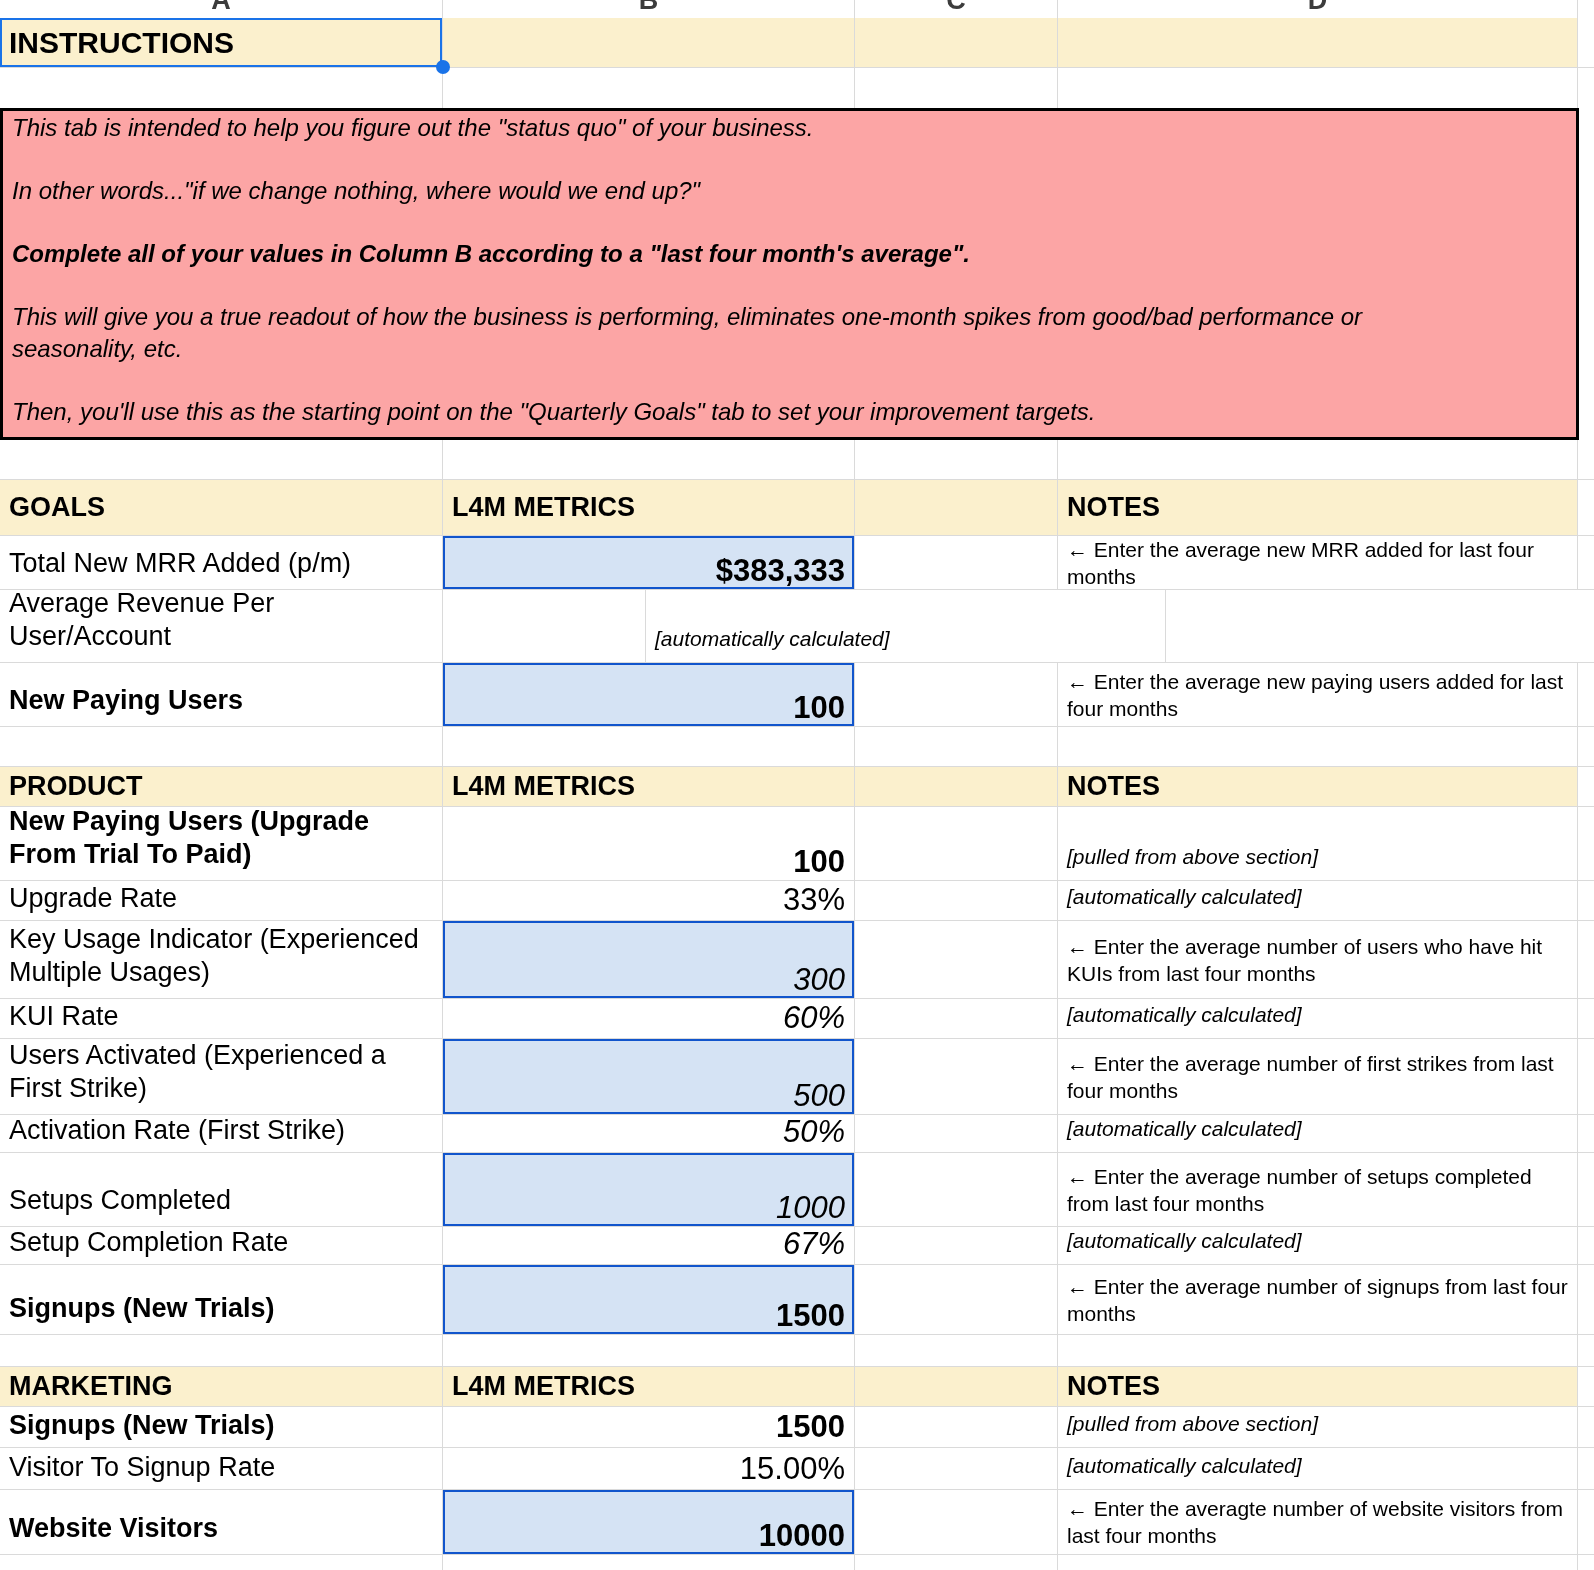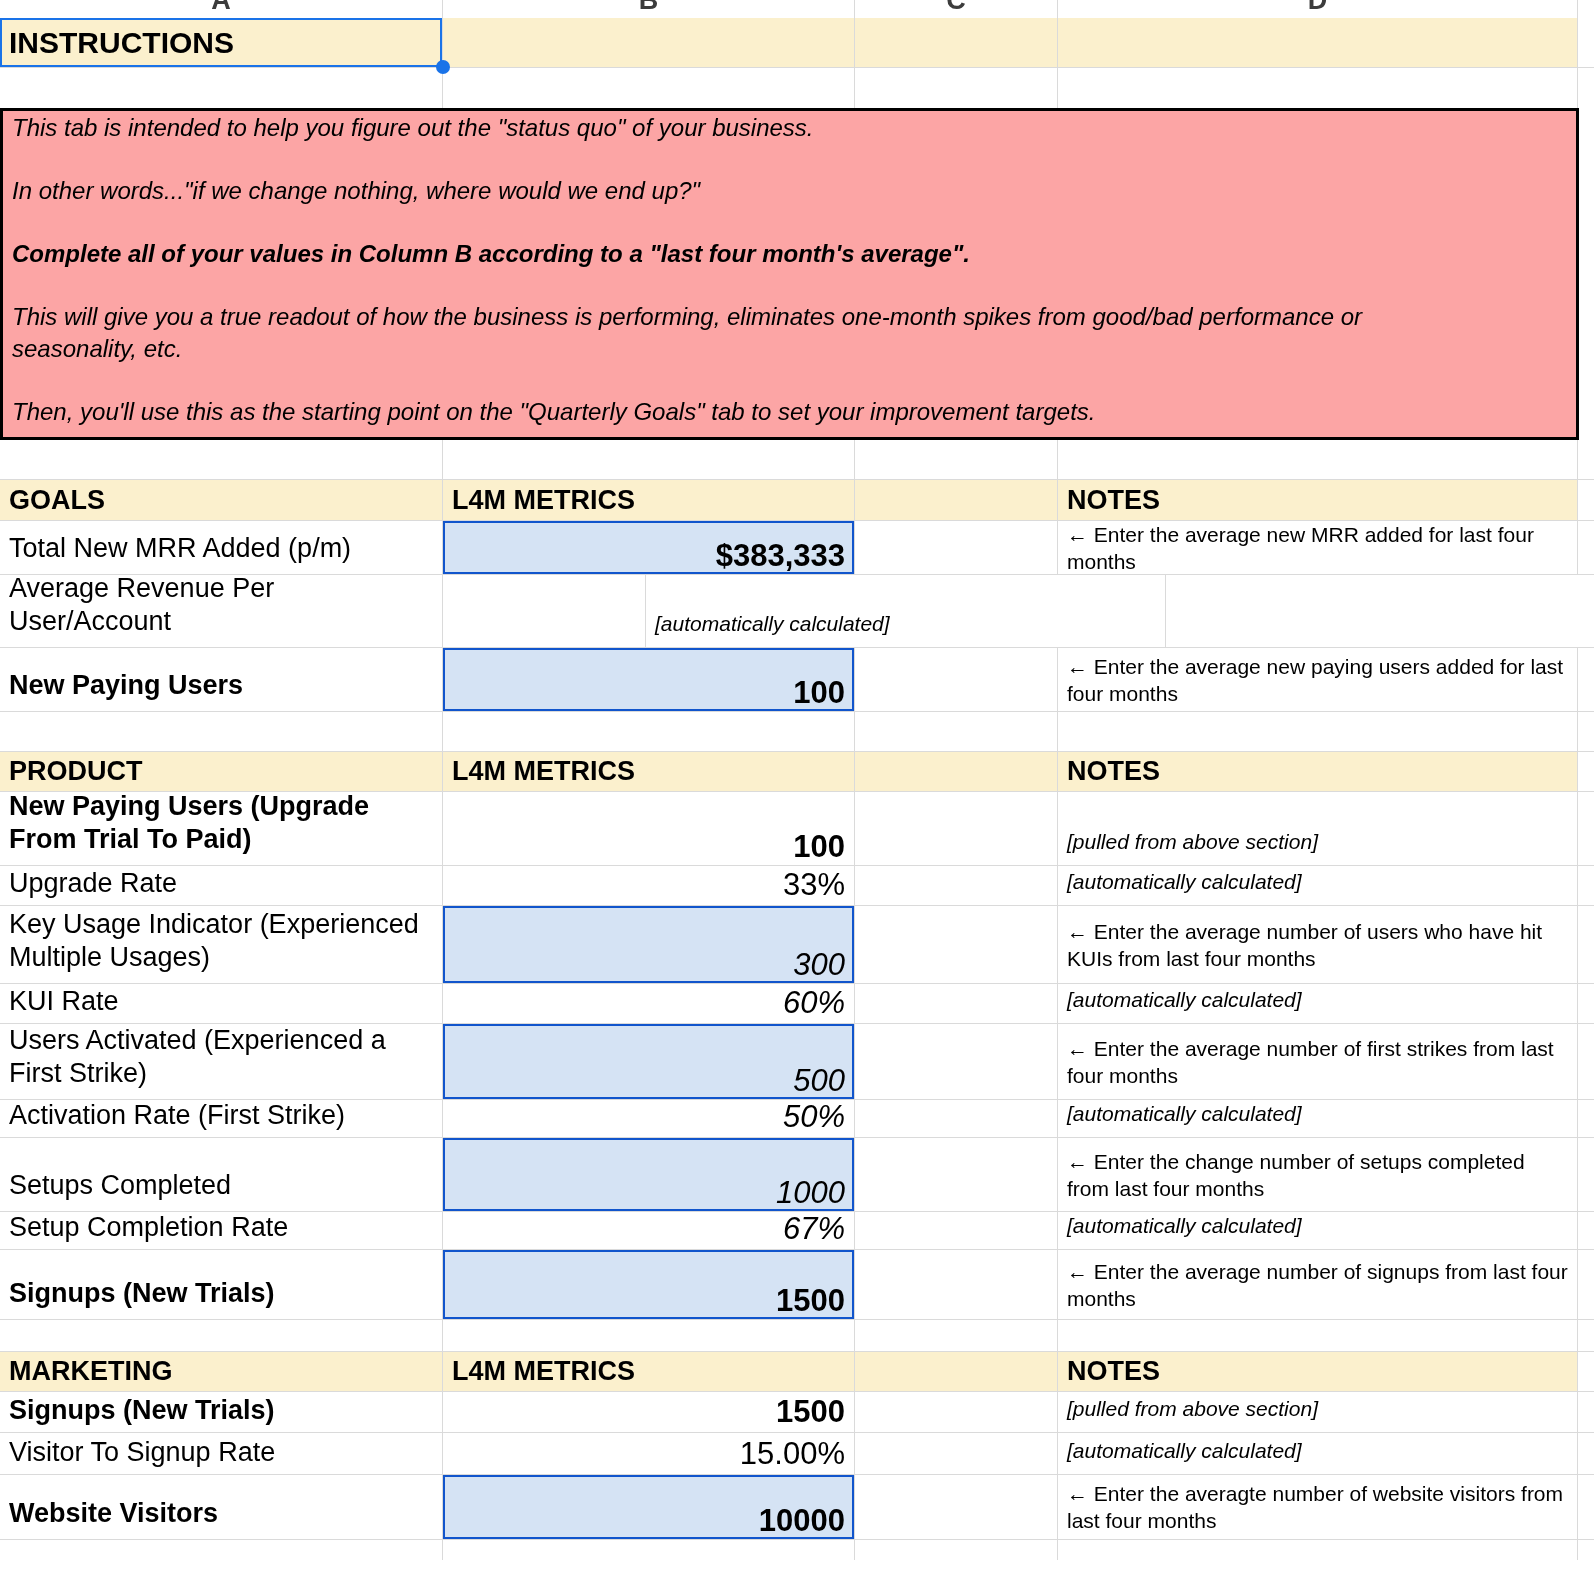--- a/index.html
+++ b/index.html
@@ -101,21 +101,21 @@
   </div>
 
   <div class="row" style="height:40px">
     <div class="cell cA"></div>
     <div class="cell cB"></div>
     <div class="cell cC"></div>
     <div class="cell cD"></div>
     <div class="cell cE"></div>
   </div>
 
-  <div class="row" style="height:41px">
+  <div class="row" style="height:56px">
     <div class="cell cA yellow hdr">GOALS</div>
     <div class="cell cB yellow hdr">L4M METRICS</div>
     <div class="cell cC yellow"></div>
     <div class="cell cD yellow hdr">NOTES</div>
     <div class="cell cE"></div>
   </div>
 
   <div class="row" style="height:54px">
     <div class="cell cA label">Total New MRR Added (p/m)</div>
     <div class="cell cB val blue bold">$383,333</div>
@@ -208,21 +208,21 @@
     <div class="cell cB val small ital">50%</div>
     <div class="cell cC"></div>
     <div class="cell cD note white">[automatically calculated]</div>
     <div class="cell cE"></div>
   </div>
 
   <div class="row" style="height:74px">
     <div class="cell cA label">Setups Completed</div>
     <div class="cell cB val blue ital">1000</div>
     <div class="cell cC"></div>
-    <div class="cell cD note nblue">← Enter the change number of setups completed
+    <div class="cell cD note nblue">← Enter the average number of setups completed
 from last four months</div>
     <div class="cell cE"></div>
   </div>
 
   <div class="row" style="height:38px">
     <div class="cell cA label small">Setup Completion Rate</div>
     <div class="cell cB val small ital">67%</div>
     <div class="cell cC"></div>
     <div class="cell cD note white">[automatically calculated]</div>
     <div class="cell cE"></div>

